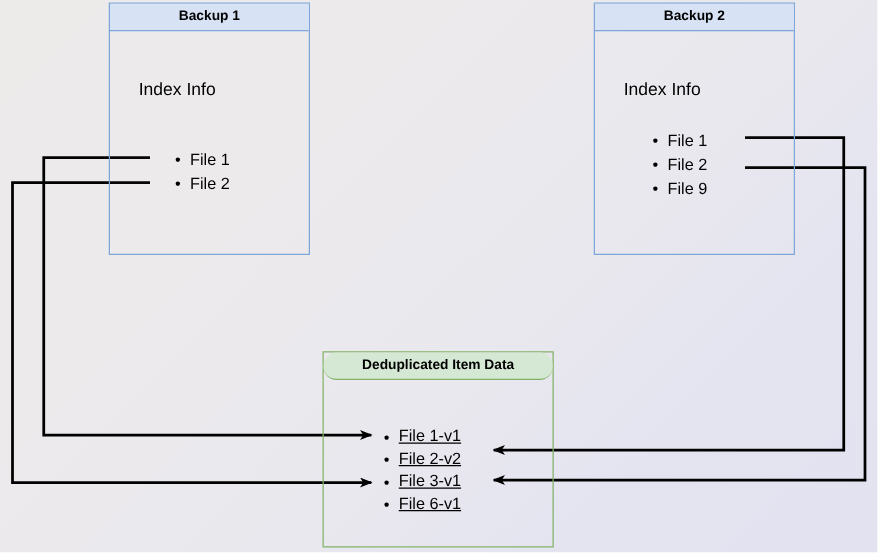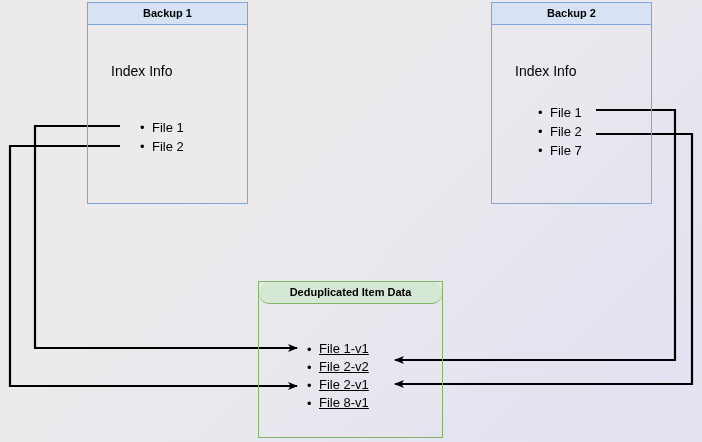--- a/index.html
+++ b/index.html
@@ -125,37 +125,37 @@
     <div class="node-header">Backup 1</div>
     <div class="node-body" style="height:178px;">
       <div class="index-label" style="left:23px; top:38px;">Index Info</div>
       <ul class="file-list" style="left:52px; top:93px;">
         <li>File 1</li>
         <li>File 2</li>
       </ul>
     </div>
   </div>
 
-  <div class="node backup" style="left:475px; top:2px; width:161px; height:202px;margin-left:16px;">
+  <div class="node backup" style="left:475px; top:2px; width:161px; height:202px;">
     <div class="node-header">Backup 2</div>
     <div class="node-body" style="height:178px;">
       <div class="index-label" style="left:23px; top:38px;">Index Info</div>
       <ul class="file-list" style="left:46px; top:78px;">
         <li>File 1</li>
         <li>File 2</li>
-        <li>File 7</li>
+        <li>File 9</li>
       </ul>
     </div>
   </div>
 
   <div class="node dedup" style="left:258px; top:281px; width:185px; height:157px;">
     <div class="node-header">Deduplicated Item Data</div>
     <div class="node-body" style="height:133px;">
       <ul class="file-list dedup-list" style="left:48px; top:36px;text-decoration:underline;">
         <li>File 1-v1</li>
         <li>File 2-v2</li>
-        <li>File 2-v1</li>
-        <li>File 8-v1</li>
+        <li>File 3-v1</li>
+        <li>File 6-v1</li>
       </ul>
     </div>
   </div>
 
 </div>
 
 </body></html>

